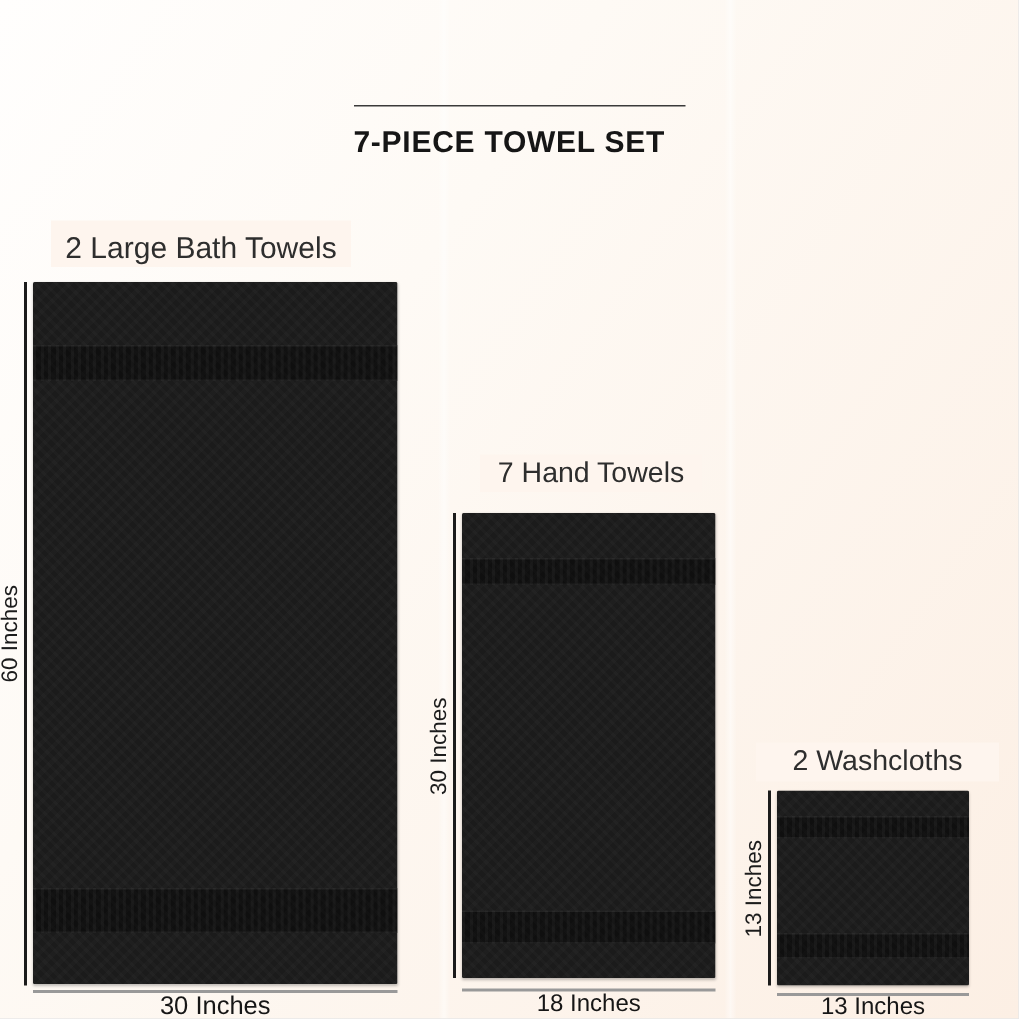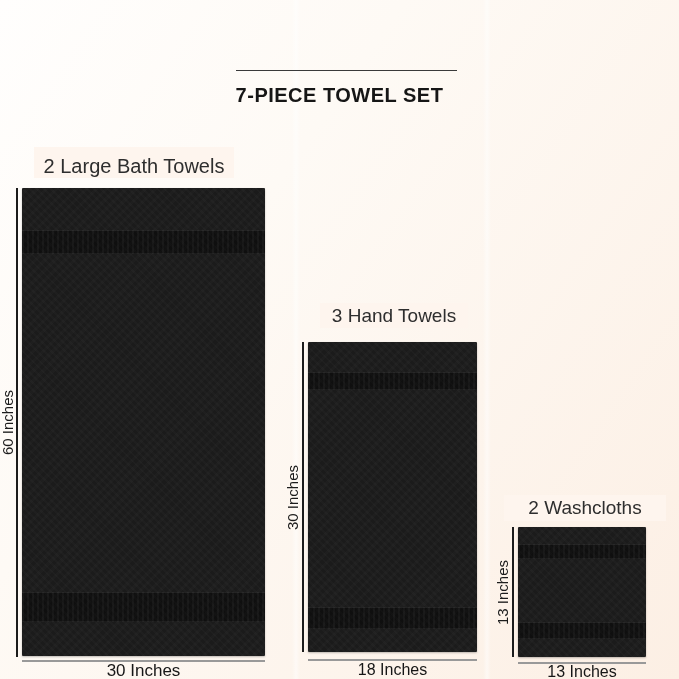--- a/index.html
+++ b/index.html
@@ -103,21 +103,21 @@
   <div class="towel bath-towel">
     <div class="band bath-band-top"></div>
     <div class="band bath-band-bottom"></div>
   </div>
   <div class="vline bath-vline"></div>
   <div class="vlabel bath-vlabel">60 Inches</div>
   <div class="hline bath-hline"></div>
   <div class="hlabel bath-hlabel">30 Inches</div>
 
   <div class="label-box hand-label">
-    <span>3 Hand Towels</span>
+    <span>7 Hand Towels</span>
   </div>
   <div class="towel hand-towel">
     <div class="band hand-band-top"></div>
     <div class="band hand-band-bottom"></div>
   </div>
   <div class="vline hand-vline"></div>
   <div class="vlabel hand-vlabel">30 Inches</div>
   <div class="hline hand-hline"></div>
   <div class="hlabel hand-hlabel">18 Inches</div>
 

